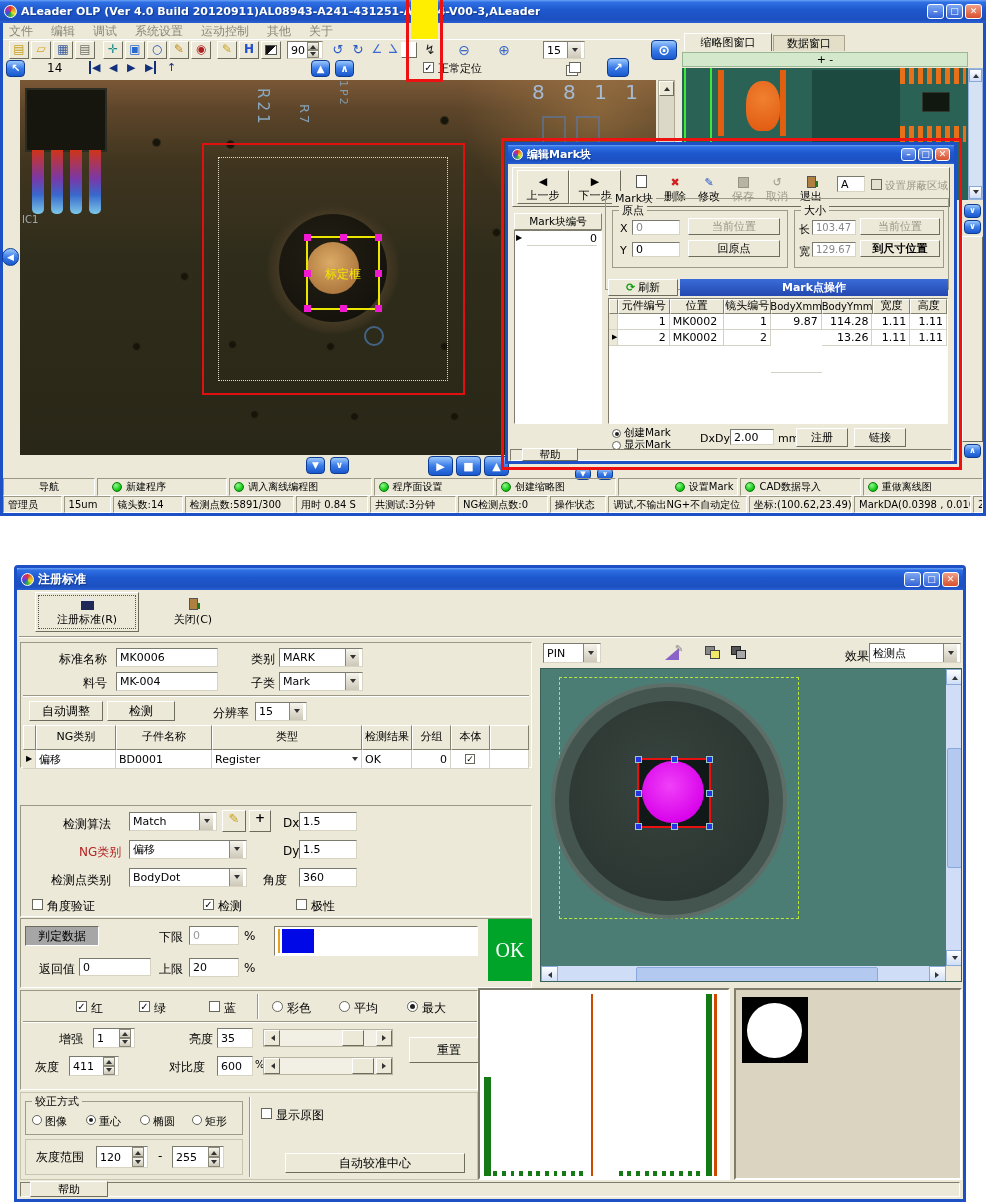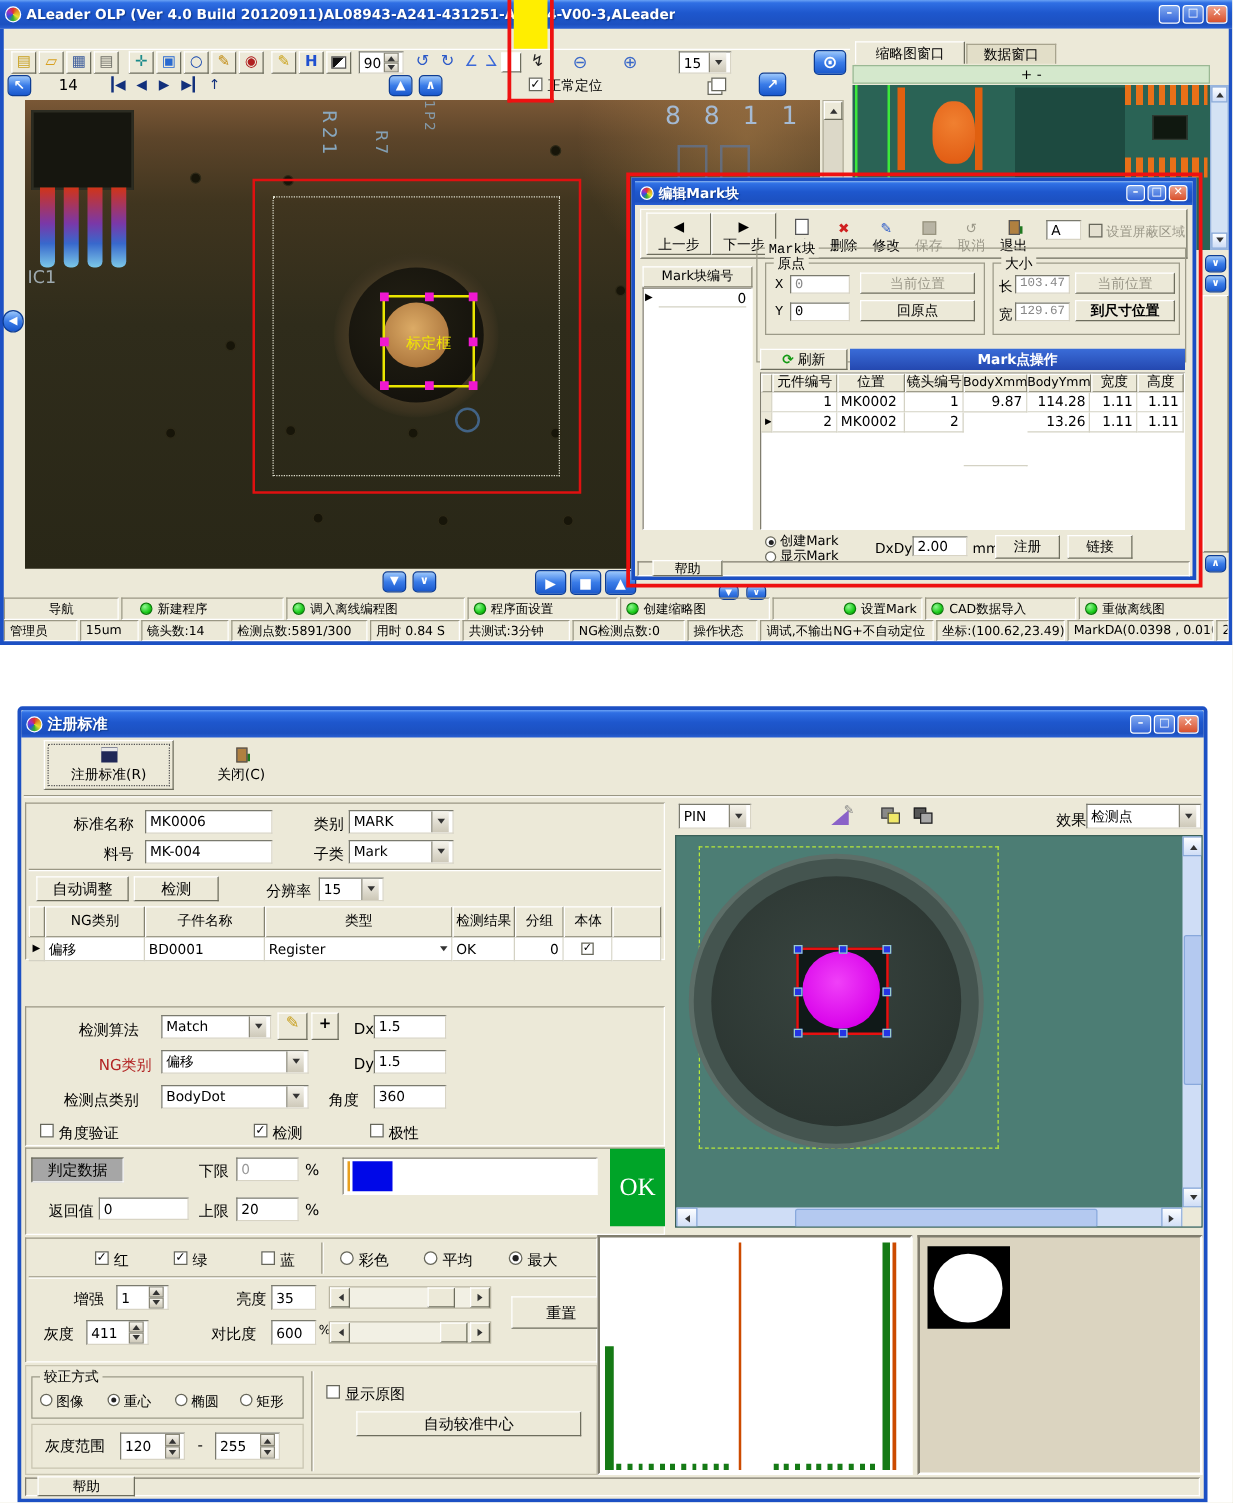--- a/index.html
+++ b/index.html
@@ -57,20 +57,29 @@
           </span>
         <span class="winbtn">
             <span class="g">□</span>
           </span>
         <span class="winbtn close">
             <span class="g">✕</span>
           </span>
       </span>
     </div>
 
+    <div class="a" style="left:3px;top:23px;width:680px;height:16px;display:flex;gap:18px;align-items:center;padding-left:6px;color:#8a8878;font-size:12px;">
+      <span>文件</span>
+      <span>编辑</span>
+      <span>调试</span>
+      <span>系统设置</span>
+      <span>运动控制</span>
+      <span>其他</span>
+      <span>关于</span>
+    </div>
 
     <div class="a" style="left:3px;top:39px;width:680px;height:21px;border-top:1px solid #fff;">
       <span class="a b3" style="left:6px;top:1px;width:20px;height:18px;text-align:center;color:#c8a020;font-size:12px;">▤</span>
       <span class="a b3" style="left:28px;top:1px;width:20px;height:18px;text-align:center;color:#d8a020;font-size:12px;">▱</span>
       <span class="a b3" style="left:50px;top:1px;width:20px;height:18px;text-align:center;color:#3a5a9a;font-size:12px;">▦</span>
       <span class="a b3" style="left:72px;top:1px;width:20px;height:18px;text-align:center;color:#707068;font-size:12px;">▤</span>
       <span class="a b3" style="left:100px;top:1px;width:20px;height:18px;text-align:center;color:#1a8a8a;"><span class="g">✛</span></span>
       <span class="a b3" style="left:122px;top:1px;width:20px;height:18px;text-align:center;color:#2a6ad0;"><span class="g">▣</span></span>
       <span class="a b3" style="left:144px;top:1px;width:20px;height:18px;text-align:center;color:#1a4ab0;"><span class="g">○</span></span>
       <span class="a b3" style="left:166px;top:1px;width:20px;height:18px;text-align:center;color:#c08a10;"><span class="g">✎</span></span>
@@ -146,21 +155,21 @@
       <div class="a" style="left:5px;top:8px;width:82px;height:64px;background:#16160f;border:2px solid #2c2c22;"></div>
       <div class="a" style="left:12px;top:70px;width:12px;height:64px;background:linear-gradient(180deg,#d03418,#7a38a8 45%,#3868cc 70%,#7cc8e8);border-radius:0 0 5px 5px;"></div>
       <div class="a" style="left:31px;top:70px;width:12px;height:64px;background:linear-gradient(180deg,#d03418,#7a38a8 45%,#3868cc 70%,#7cc8e8);border-radius:0 0 5px 5px;"></div>
       <div class="a" style="left:50px;top:70px;width:12px;height:64px;background:linear-gradient(180deg,#d03418,#7a38a8 45%,#3868cc 70%,#7cc8e8);border-radius:0 0 5px 5px;"></div>
       <div class="a" style="left:69px;top:70px;width:12px;height:64px;background:linear-gradient(180deg,#d03418,#7a38a8 45%,#3868cc 70%,#7cc8e8);border-radius:0 0 5px 5px;"></div>
 
       <span class="a rot90" style="left:252px;top:8px;color:#8fb8d8;font-size:15px;letter-spacing:3px;opacity:.85;">R21</span>
       <span class="a rot90" style="left:292px;top:24px;color:#8fb8d8;font-size:13px;letter-spacing:2px;opacity:.8;">R7</span>
       <span class="a rot90" style="left:330px;top:0px;color:#8fb8d8;font-size:11px;letter-spacing:2px;opacity:.7;">1P2</span>
       <span class="a" style="left:512px;top:0px;color:#a8c4e4;font-size:20px;letter-spacing:6px;opacity:.9;">8 8 1 1</span>
-      <span class="a" style="left:2px;top:134px;color:#b8c8d4;font-size:14px;opacity:.8;">IC1</span>
+      <span class="a" style="left:2px;top:134px;color:#b8c8d4;font-size:10px;opacity:.8;">IC1</span>
 
       <div class="a" style="left:522px;top:36px;width:24px;height:46px;border:2px solid #5a7aa8;opacity:.6;"></div>
       <div class="a" style="left:556px;top:36px;width:24px;height:46px;border:2px solid #5a7aa8;opacity:.6;"></div>
 
       <div class="a">
         <div class="a" style="left:132px;top:58px;width:9px;height:9px;border-radius:50%;background:#171509;border:1px solid #2e2a18;"></div>
         <div class="a" style="left:206px;top:60px;width:9px;height:9px;border-radius:50%;background:#171509;border:1px solid #2e2a18;"></div>
         <div class="a" style="left:420px;top:36px;width:9px;height:9px;border-radius:50%;background:#171509;border:1px solid #2e2a18;"></div>
         <div class="a" style="left:472px;top:148px;width:9px;height:9px;border-radius:50%;background:#171509;border:1px solid #2e2a18;"></div>
         <div class="a" style="left:112px;top:262px;width:9px;height:9px;border-radius:50%;background:#171509;border:1px solid #2e2a18;"></div>
@@ -392,21 +401,21 @@
     </div>
 
     <div class="a th" style="left:6px;top:68px;width:88px;height:17px;font-size:10.5px;">
         <span>Mark块编号</span>
       </div>
     <div class="a sunk" style="left:6px;top:85px;width:88px;height:194px;background:#fff;">
       <span class="a" style="left:1px;top:2px;font-size:8px;"><span class="g">▶</span></span>
       <span class="a" style="left:12px;top:1px;width:70px;text-align:right;font-size:11px;border-bottom:1px solid #d4d2c4;">0</span>
     </div>
 
-    <div class="a gbox" style="left:97px;top:53px;width:344px;height:92px;font-family:Liberation Mono, monospace;">
+    <div class="a gbox" style="left:97px;top:53px;width:344px;height:92px;">
       <span class="glab">Mark块</span>
       <div class="a gbox" style="left:6px;top:11px;width:176px;height:58px;">
         <span class="glab">原点</span>
         <span class="a lbl" style="left:7px;top:11px;font-size:11px;">X</span>
         <span class="field a" style="left:19px;top:9px;width:48px;height:15px;color:#888;">
             <span>0</span>
           </span>
         <span class="a b3 dis" style="left:75px;top:7px;width:92px;height:17px;text-align:center;font-size:11px;"><span>当前位置</span></span>
         <span class="a lbl" style="left:7px;top:33px;font-size:11px;">Y</span>
         <span class="field a" style="left:19px;top:31px;width:48px;height:15px;">
@@ -848,21 +857,21 @@
               </i>
               <i>
                 <span class="trd"></span>
               </i>
             </span>
           </span>
       </div>
       <span class="a" style="left:228px;top:4px;width:2px;height:80px;border-left:1px solid #9a9784;border-right:1px solid #fff;"></span>
       <span class="chk a" style="left:240px;top:15px;"></span>
       <span class="a lbl" style="left:255px;top:14px;">显示原图</span>
-      <span class="a b3" style="left:264px;top:36px;width:180px;height:20px;display:flex;align-items:center;justify-content:center;">
+      <span class="a b3" style="left:264px;top:60px;width:180px;height:20px;display:flex;align-items:center;justify-content:center;">
           <span>自动较准中心</span>
         </span>
     </div>
 
     <div class="a sunk" style="left:461px;top:420px;width:252px;height:192px;background:#fff;border-width:2px;">
       <div class="a" style="left:1px;top:1px;right:1px;bottom:1px;">
           <div style="position: absolute; bottom: 1px; left: 1.2%; width: 3%; height: 53%; background: rgb(21, 122, 21);"></div>
           <div style="position: absolute; bottom: 1px; left: 5%; width: 1.6%; height: 2.5%; background: rgb(21, 122, 21);"></div>
           <div style="position: absolute; bottom: 1px; left: 8.5%; width: 1.6%; height: 2.5%; background: rgb(21, 122, 21);"></div>
           <div style="position: absolute; bottom: 1px; left: 12%; width: 1.6%; height: 2.5%; background: rgb(21, 122, 21);"></div>

